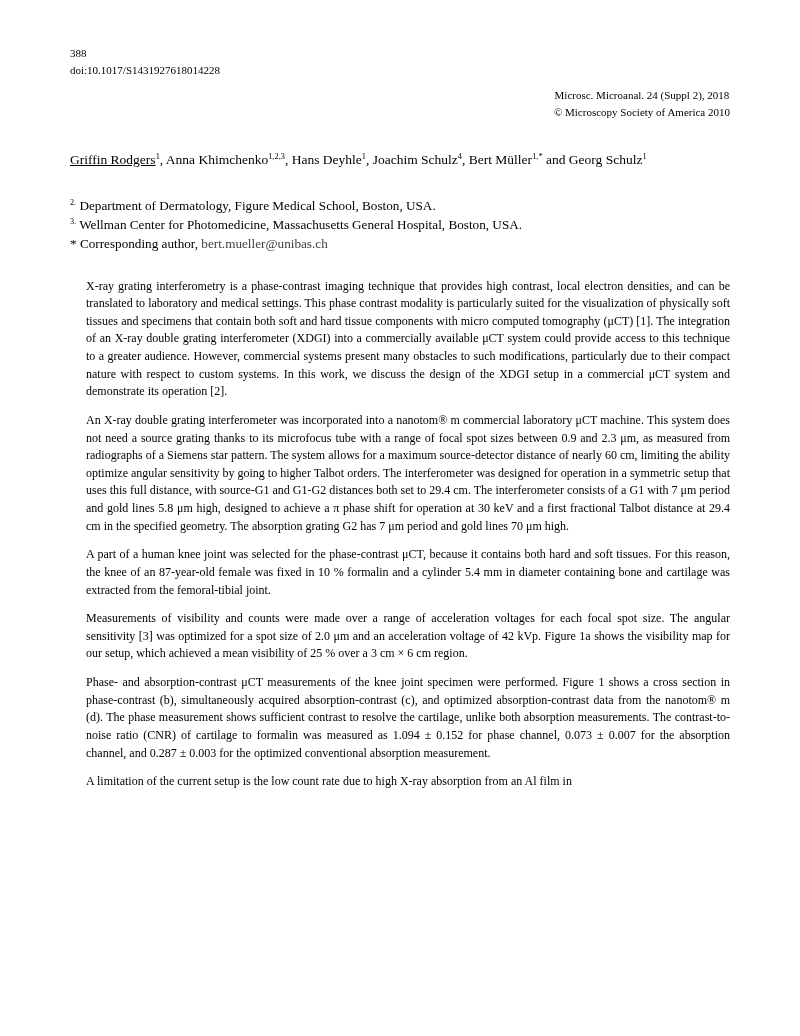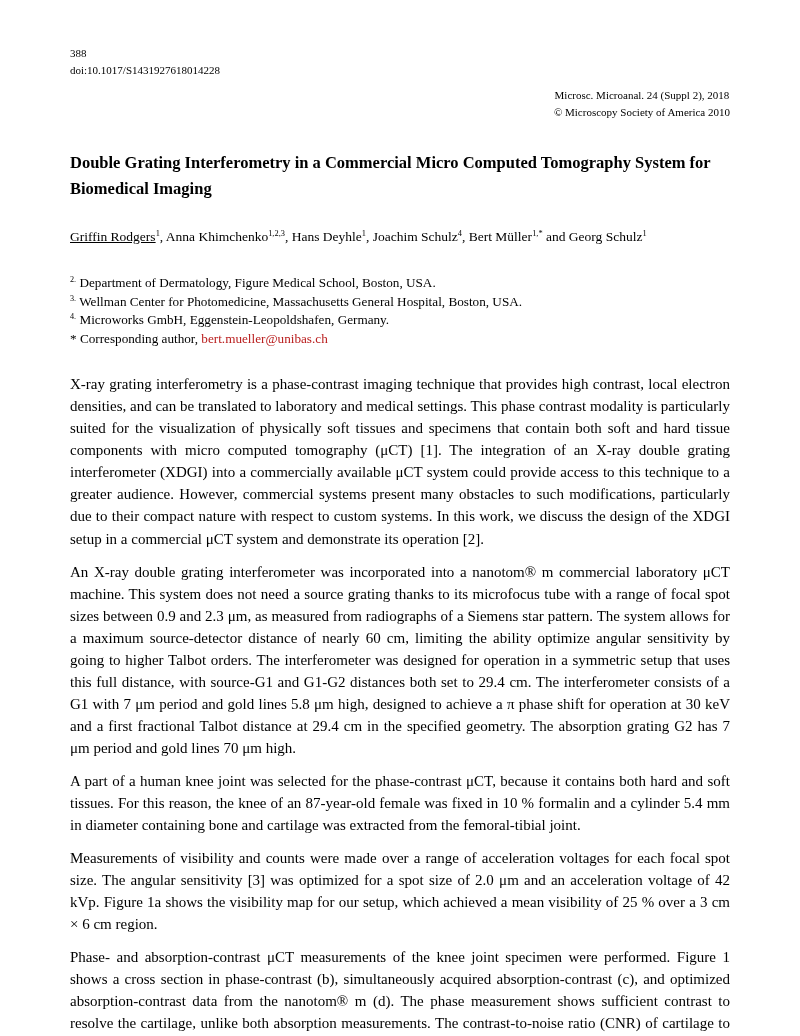--- a/index.html
+++ b/index.html
@@ -38,54 +38,53 @@
   .u { text-decoration: underline; margin-top: 24px; }
   .sep { white-space: pre-wrap; }
 
   .affiliations {
     font-size: 13.2px;
     line-height: 1.43;
     margin-bottom: 24px;
   }
   .affiliation, .corresponding { margin: 0; }
 
-  .email { color: #b91c1c; text-decoration: none; }
+  .email { color: #404040; text-decoration: none; }
 
   .body-text { }
   .para {
-    font-size: 15px;
+    font-size: 12px;
     line-height: 1.47;
     text-align: justify;
     margin-bottom: 11px;
+    margin-left: 16px;
   }
 </style>
 </head>
 <body>
 
 <div class="page">
 
   <div class="header">
     <div class="header-left">
       <div>388</div>
       <div>doi:10.1017/S1431927618014228</div>
     </div>
     <div class="header-right">
       <div>Microsc. Microanal. 24 (Suppl 2), 2018</div>
       <div>© Microscopy Society of America 2010</div>
     </div>
   </div>
 
-  <h1 class="title">Double Grating Interferometry in a Commercial Micro Computed Tomography System for Biomedical Imaging</h1>
 
   <p class="authors"><span><span class="u">Griffin Rodgers</span><sup>1</sup><span class="sep">, </span></span><span><span>Anna Khimchenko</span><sup>1,2,3</sup><span class="sep">, </span></span><span><span>Hans Deyhle</span><sup>1</sup><span class="sep">, </span></span><span><span>Joachim Schulz</span><sup>4</sup><span class="sep">, </span></span><span><span>Bert Müller</span><sup>1,*</sup><span class="sep"> and </span></span><span><span>Georg Schulz</span><sup>1</sup></span></p>
 
   <div class="affiliations">
     <p class="affiliation"><sup>2.</sup><span> Department of Dermatology, Figure Medical School, Boston, USA.</span></p>
     <p class="affiliation"><sup>3.</sup><span> Wellman Center for Photomedicine, Massachusetts General Hospital, Boston, USA.</span></p>
-    <p class="affiliation"><sup>4.</sup><span> Microworks GmbH, Eggenstein-Leopoldshafen, Germany.</span></p>
     <p class="corresponding"><span class="sep">* Corresponding author, </span><a class="email" href="#">bert.mueller@unibas.ch</a></p>
   </div>
 
   <div class="body-text">
     <p class="para">X-ray grating interferometry is a phase-contrast imaging technique that provides high contrast, local electron densities, and can be translated to laboratory and medical settings. This phase contrast modality is particularly suited for the visualization of physically soft tissues and specimens that contain both soft and hard tissue components with micro computed tomography (μCT) [1]. The integration of an X-ray double grating interferometer (XDGI) into a commercially available μCT system could provide access to this technique to a greater audience. However, commercial systems present many obstacles to such modifications, particularly due to their compact nature with respect to custom systems. In this work, we discuss the design of the XDGI setup in a commercial μCT system and demonstrate its operation [2].</p>
     <p class="para">An X-ray double grating interferometer was incorporated into a nanotom® m commercial laboratory μCT machine. This system does not need a source grating thanks to its microfocus tube with a range of focal spot sizes between 0.9 and 2.3 μm, as measured from radiographs of a Siemens star pattern. The system allows for a maximum source-detector distance of nearly 60 cm, limiting the ability optimize angular sensitivity by going to higher Talbot orders. The interferometer was designed for operation in a symmetric setup that uses this full distance, with source-G1 and G1-G2 distances both set to 29.4 cm. The interferometer consists of a G1 with 7 μm period and gold lines 5.8 μm high, designed to achieve a π phase shift for operation at 30 keV and a first fractional Talbot distance at 29.4 cm in the specified geometry. The absorption grating G2 has 7 μm period and gold lines 70 μm high.</p>
     <p class="para">A part of a human knee joint was selected for the phase-contrast μCT, because it contains both hard and soft tissues. For this reason, the knee of an 87-year-old female was fixed in 10 % formalin and a cylinder 5.4 mm in diameter containing bone and cartilage was extracted from the femoral-tibial joint.</p>
     <p class="para">Measurements of visibility and counts were made over a range of acceleration voltages for each focal spot size. The angular sensitivity [3] was optimized for a spot size of 2.0 μm and an acceleration voltage of 42 kVp. Figure 1a shows the visibility map for our setup, which achieved a mean visibility of 25 % over a 3 cm × 6 cm region.</p>
     <p class="para">Phase- and absorption-contrast μCT measurements of the knee joint specimen were performed. Figure 1 shows a cross section in phase-contrast (b), simultaneously acquired absorption-contrast (c), and optimized absorption-contrast data from the nanotom® m (d). The phase measurement shows sufficient contrast to resolve the cartilage, unlike both absorption measurements. The contrast-to-noise ratio (CNR) of cartilage to formalin was measured as 1.094 ± 0.152 for phase channel, 0.073 ± 0.007 for the absorption channel, and 0.287 ± 0.003 for the optimized conventional absorption measurement.</p>
     <p class="para">A limitation of the current setup is the low count rate due to high X-ray absorption from an Al film in</p>

